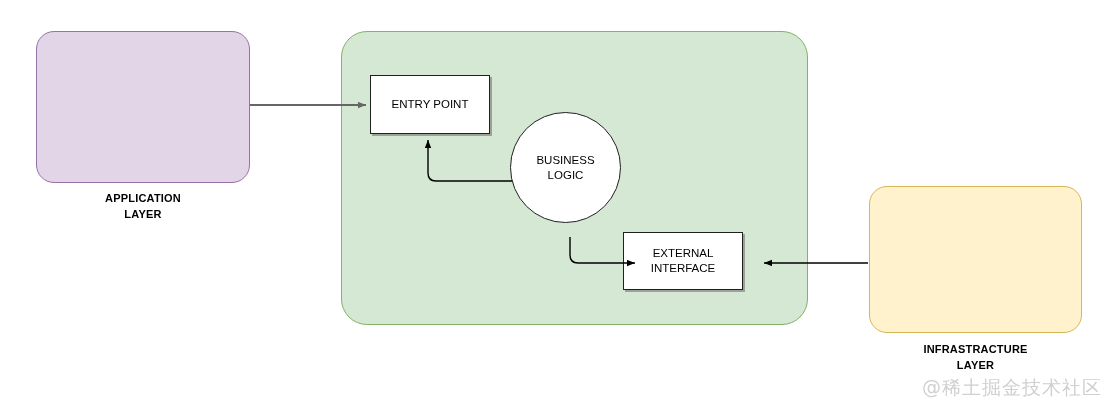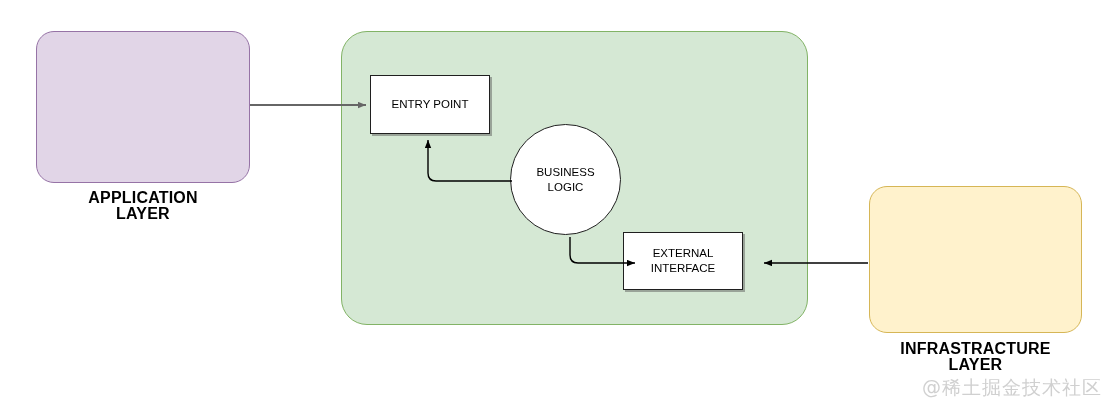--- a/index.html
+++ b/index.html
@@ -43,21 +43,21 @@
     left: 869px;
     top: 186px;
     width: 213px;
     height: 147px;
     background: #fff2cc;
     border: 1px solid #d6b656;
   }
   .layer-label {
     position: absolute;
     text-align: center;
-    font-size: 16px;
+    font-size: 11px;
     font-weight: bold;
     color: #000000;
     line-height: 16px;
     letter-spacing: 0.2px;
     white-space: pre-line;
   }
   #application-layer-label {
     left: 36px;
     top: 190px;
     width: 214px;
@@ -97,21 +97,21 @@
   }
   #external-interface-node {
     left: 623px;
     top: 232px;
     width: 120px;
     height: 58px;
   }
   #business-logic-node {
     position: absolute;
     left: 510px;
-    top: 124px;
+    top: 112px;
     width: 111px;
     height: 111px;
     box-sizing: border-box;
     background: #ffffff;
     border: 1px solid #1f1f1f;
     border-radius: 50%;
     display: flex;
     align-items: center;
     justify-content: center;
     text-align: center;

